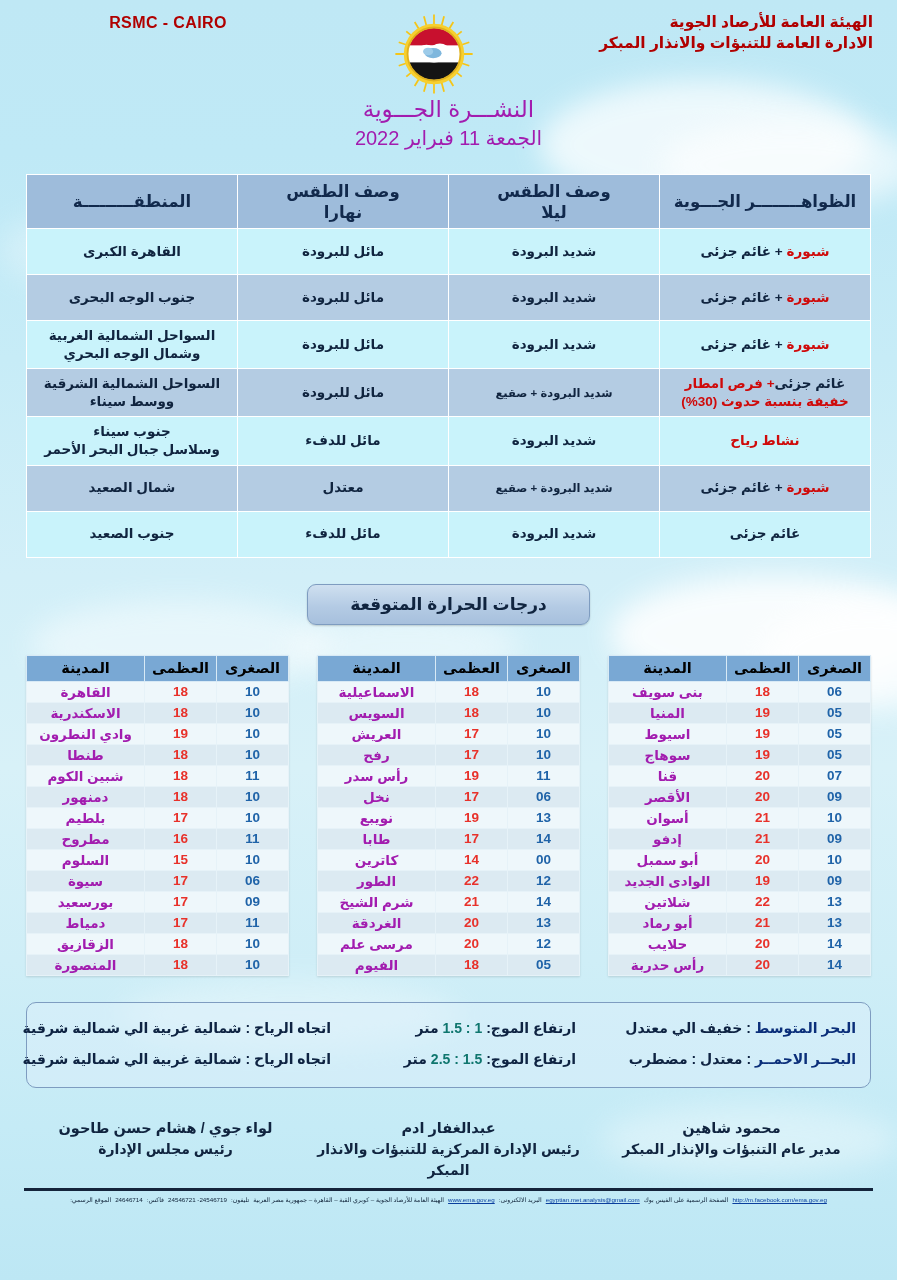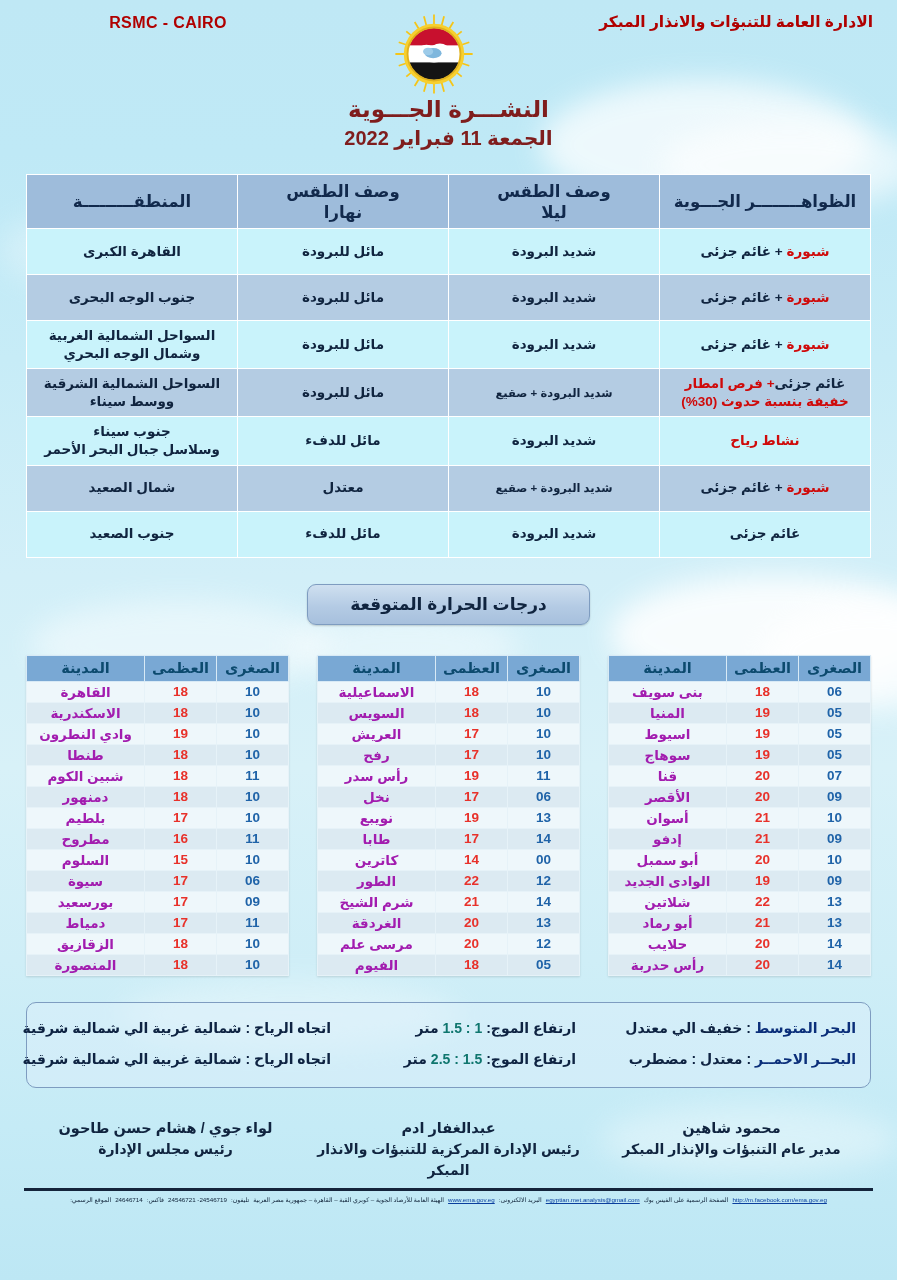--- a/index.html
+++ b/index.html
@@ -61,22 +61,22 @@
   .hdr-left  { font-size: 16px;  width: 300px; direction: ltr; letter-spacing: .4px; }
   .hdr-left .l1 { font-size: 16px; }
   .hdr-left .l2 { font-size: 16px; }
 
   .logo-wrap { width: 120px; display: flex; justify-content: center; }
   .logo { position: relative; width: 92px; height: 84px; }
 
   
   .bulletin-title {
     text-align: center;
-    color: #7f1d1d;
-    font-weight: bold;
+    color: #a21caf;
+    font-weight: normal;
     margin-top: 2px;
     line-height: 1.35;
   }
   .bulletin-title .t1 { font-size: 23px; letter-spacing: 1px; }
   .bulletin-title .t2 { font-size: 20px; }
 
   
   .main-table-wrap { margin: 22px 26px 0 26px; }
   table.main {
     width: 100%;
@@ -129,21 +129,21 @@
     gap: 24px;
   }
   table.temp {
     border-collapse: collapse;
     table-layout: fixed;
     width: 262px;
     box-shadow: 0 1px 2px rgba(0,0,0,.12);
   }
   table.temp th {
     background: #79a8d4;
-    color: #0c4a6e;
+    color: #000000;
     font-weight: bold;
     font-size: 14.5px;
     padding: 4px 2px;
     border: 1px solid #d8eaf6;
     height: 26px;
   }
   table.temp th.h-city { width: 118px; }
   table.temp th.h-max  { width: 72px; }
   table.temp th.h-min  { width: 72px; }
   table.temp td {
@@ -232,20 +232,21 @@
 <div class="cloud c6"></div>
 <div class="cloud c7"></div>
 <div class="cloud c8"></div>
 <div class="cloud c9"></div>
 <div class="cloud c10"></div>
 
 <div class="page">
 
   <div class="header">
     <div class="hdr-right">
+      <div>الهيئة العامة للأرصاد الجوية</div>
       <div>الادارة العامة للتنبؤات والانذار المبكر</div>
     </div>
 
     <div class="logo-wrap">
       <div class="logo">
         <svg viewBox="0 0 100 100" width="92" height="84" aria-hidden="true">
           <g>
 
             <g stroke="#f5c518" stroke-width="2.1">
               <line x1="50" y1="50" x2="50" y2="3"></line>

